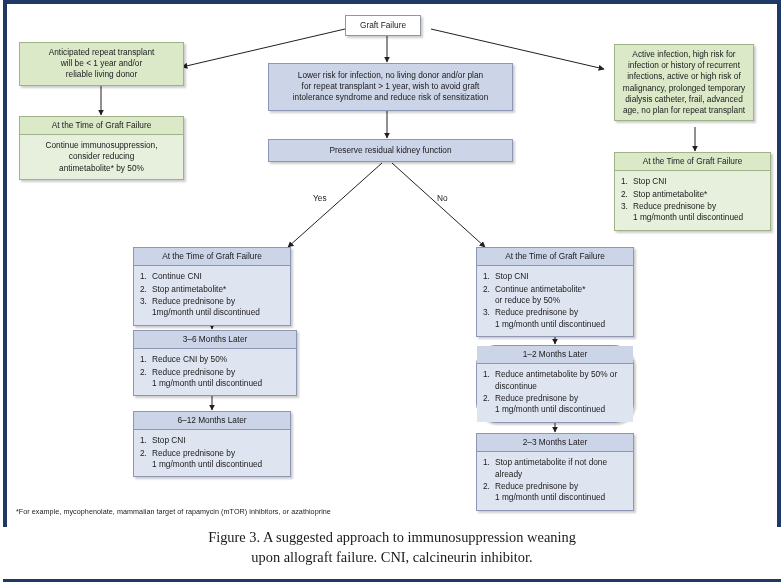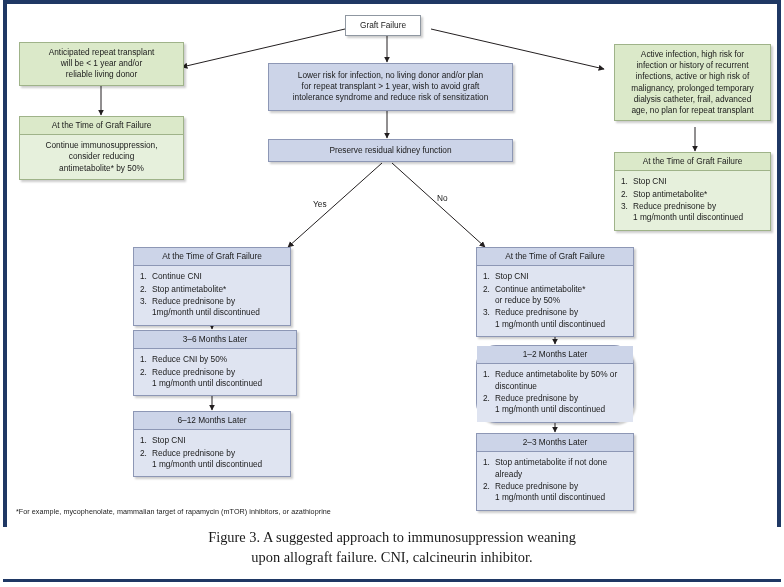--- a/index.html
+++ b/index.html
@@ -148,21 +148,21 @@
         <div>Lower risk for infection, no living donor and/or plan</div>
         <div>for repeat transplant &gt; 1 year, wish to avoid graft</div>
         <div>intolerance syndrome and reduce risk of sensitization</div>
       </div>
     </div>
 
     <div class="node blue" style="left:261px;top:135px;width:245px;">
       <div class="body" style="padding:5px 6px;">Preserve residual kidney function</div>
     </div>
 
-    <div class="node green" style="left:607px;top:40px;width:157px;">
+    <div class="node green" style="left:607px;top:40px;width:140px;">
       <div class="body">
         <div>Active infection, high risk for</div>
         <div>infection or history of recurrent</div>
         <div>infections, active or high risk of</div>
         <div>malignancy, prolonged temporary</div>
         <div>dialysis catheter, frail, advanced</div>
         <div>age, no plan for repeat transplant</div>
       </div>
     </div>
 
@@ -170,21 +170,21 @@
       <div class="hdr">At the Time of Graft Failure</div>
       <div class="sec">
         <ol class="steps">
             <li><span class="num">1.</span><span>Stop CNI</span></li>
             <li><span class="num">2.</span><span>Stop antimetabolite*</span></li>
             <li><span class="num">3.</span><span>Reduce prednisone by</span><span class="cont">1 mg/month until discontinued</span></li>
           </ol>
       </div>
     </div>
 
-    <div class="edgelabel" style="left:306px;top:189px;margin-top:6px;">Yes</div>
+    <div class="edgelabel" style="left:306px;top:189px;">Yes</div>
     <div class="edgelabel" style="left:430px;top:189px;">No</div>
 
     <div class="node blue" style="left:126px;top:243px;width:158px;">
       <div class="hdr">At the Time of Graft Failure</div>
       <div class="sec">
         <ol class="steps">
             <li><span class="num">1.</span><span>Continue CNI</span></li>
             <li><span class="num">2.</span><span>Stop antimetabolite*</span></li>
             <li><span class="num">3.</span><span>Reduce prednisone by</span><span class="cont">1mg/month until discontinued</span></li>
           </ol>

